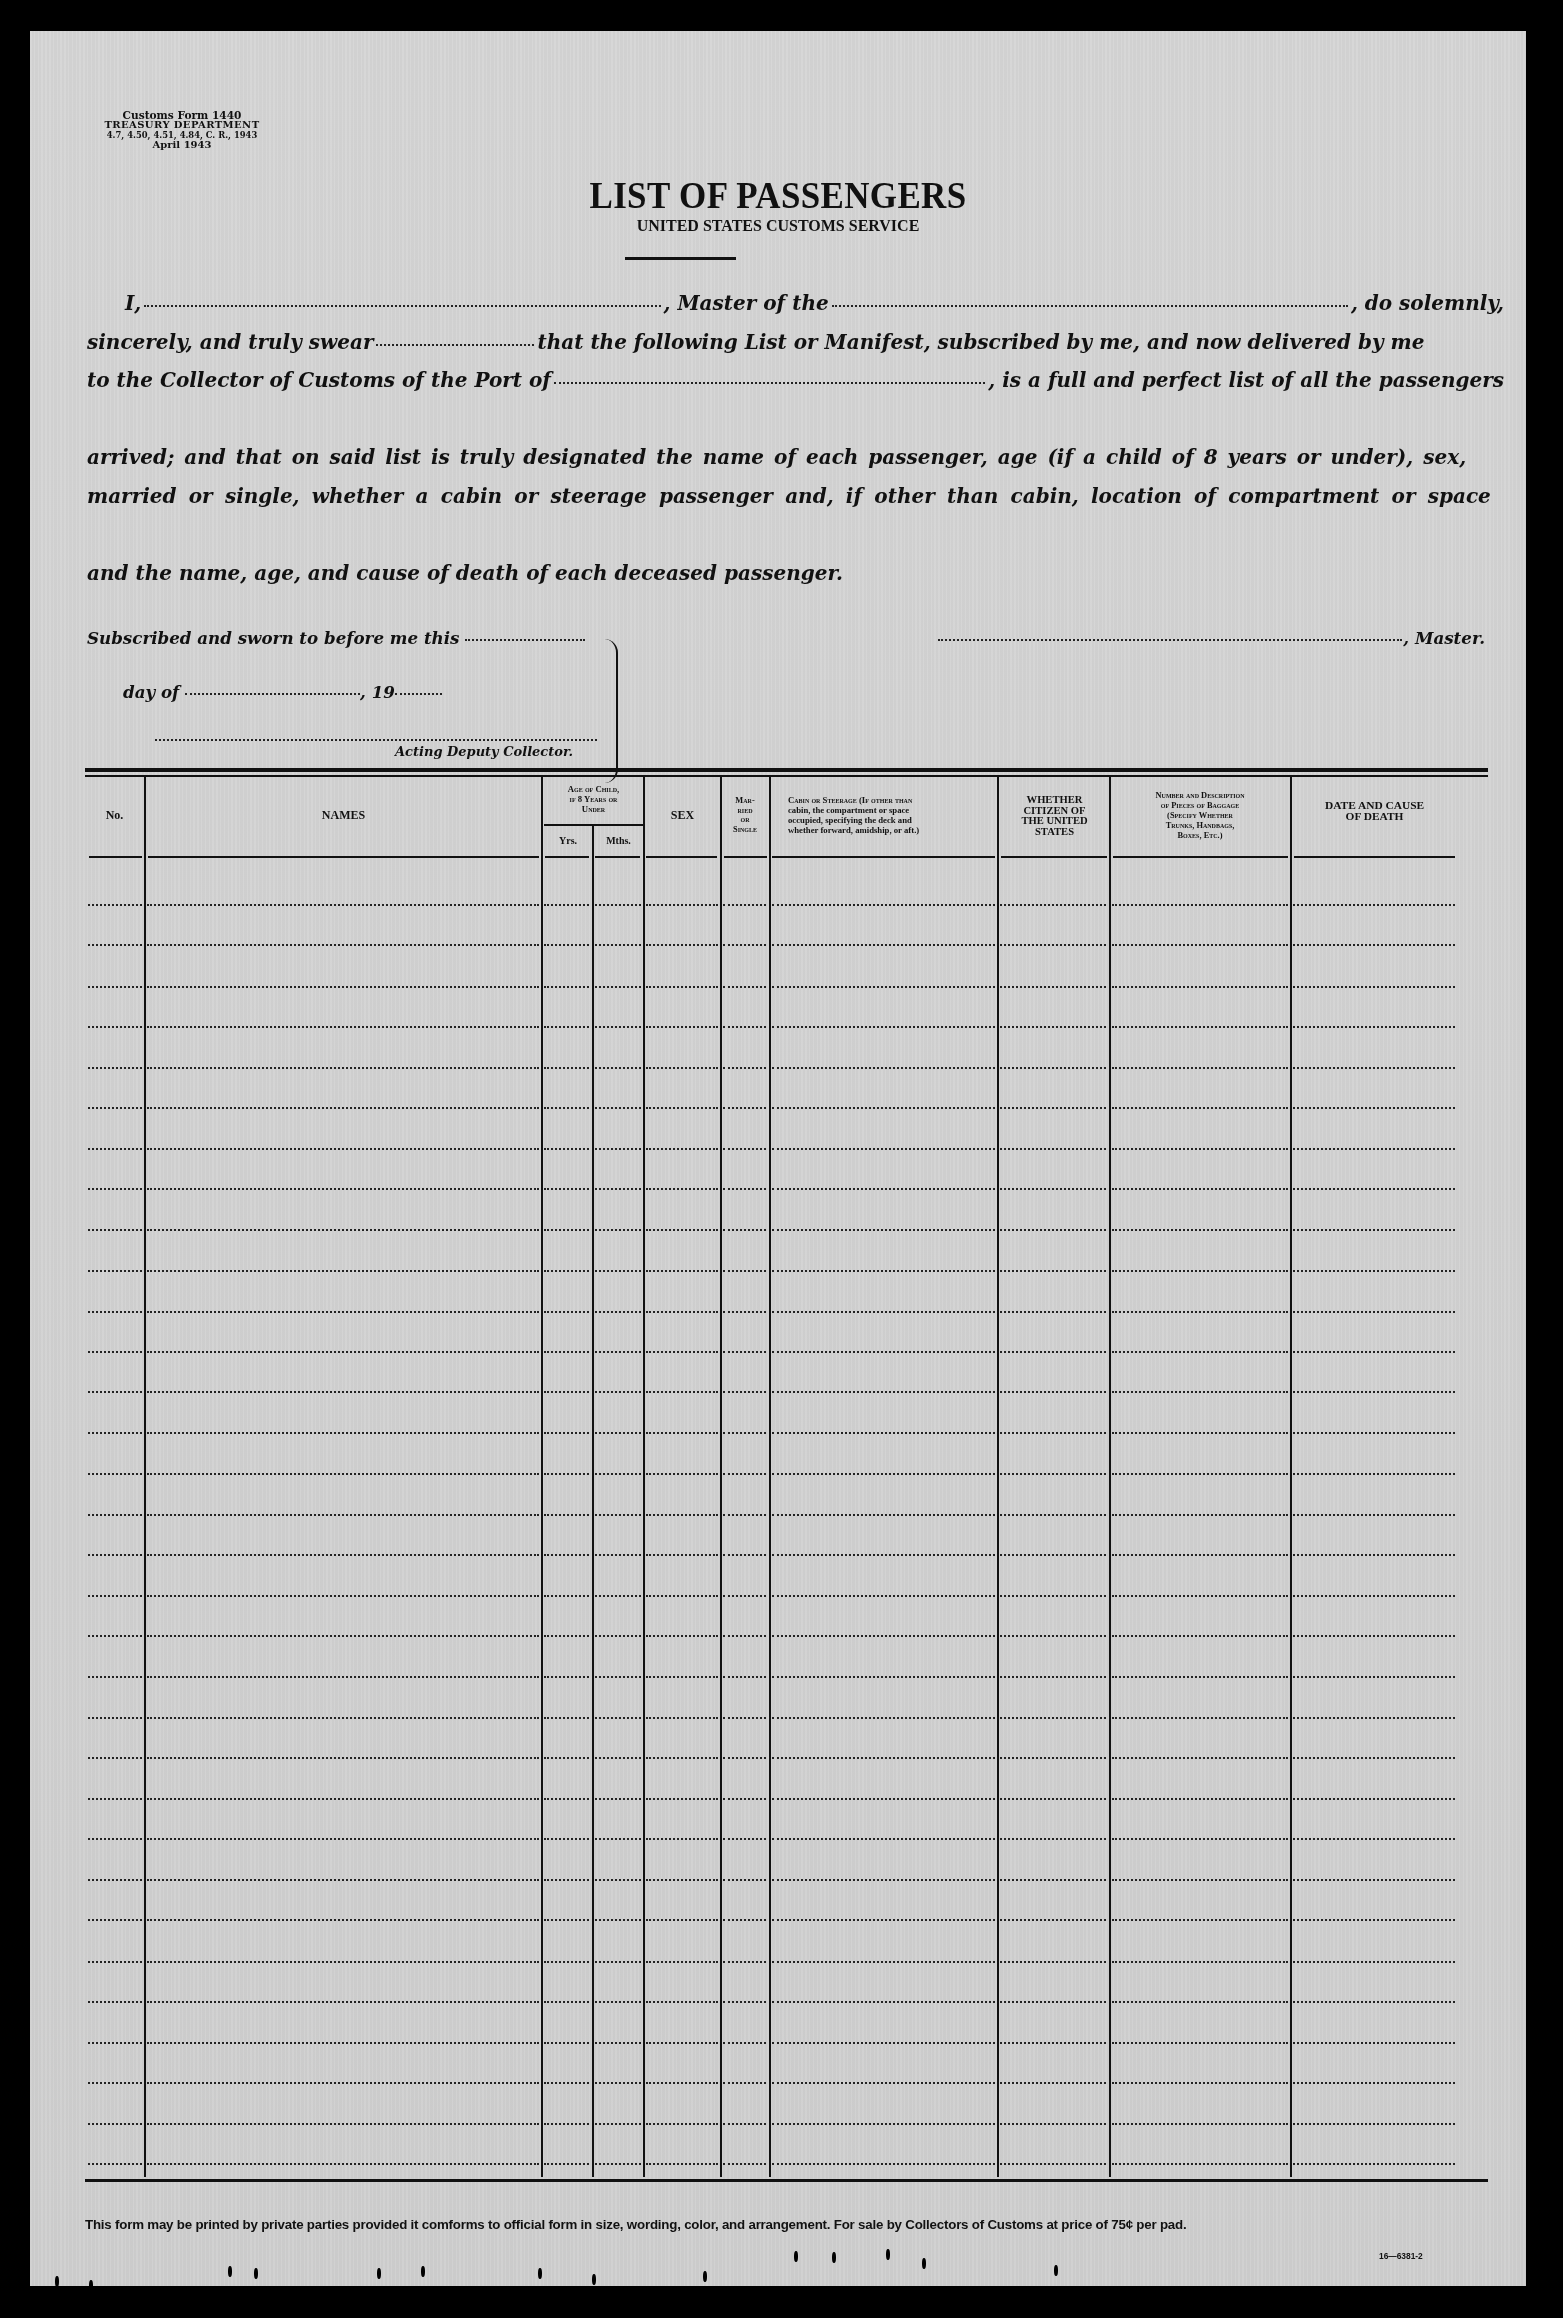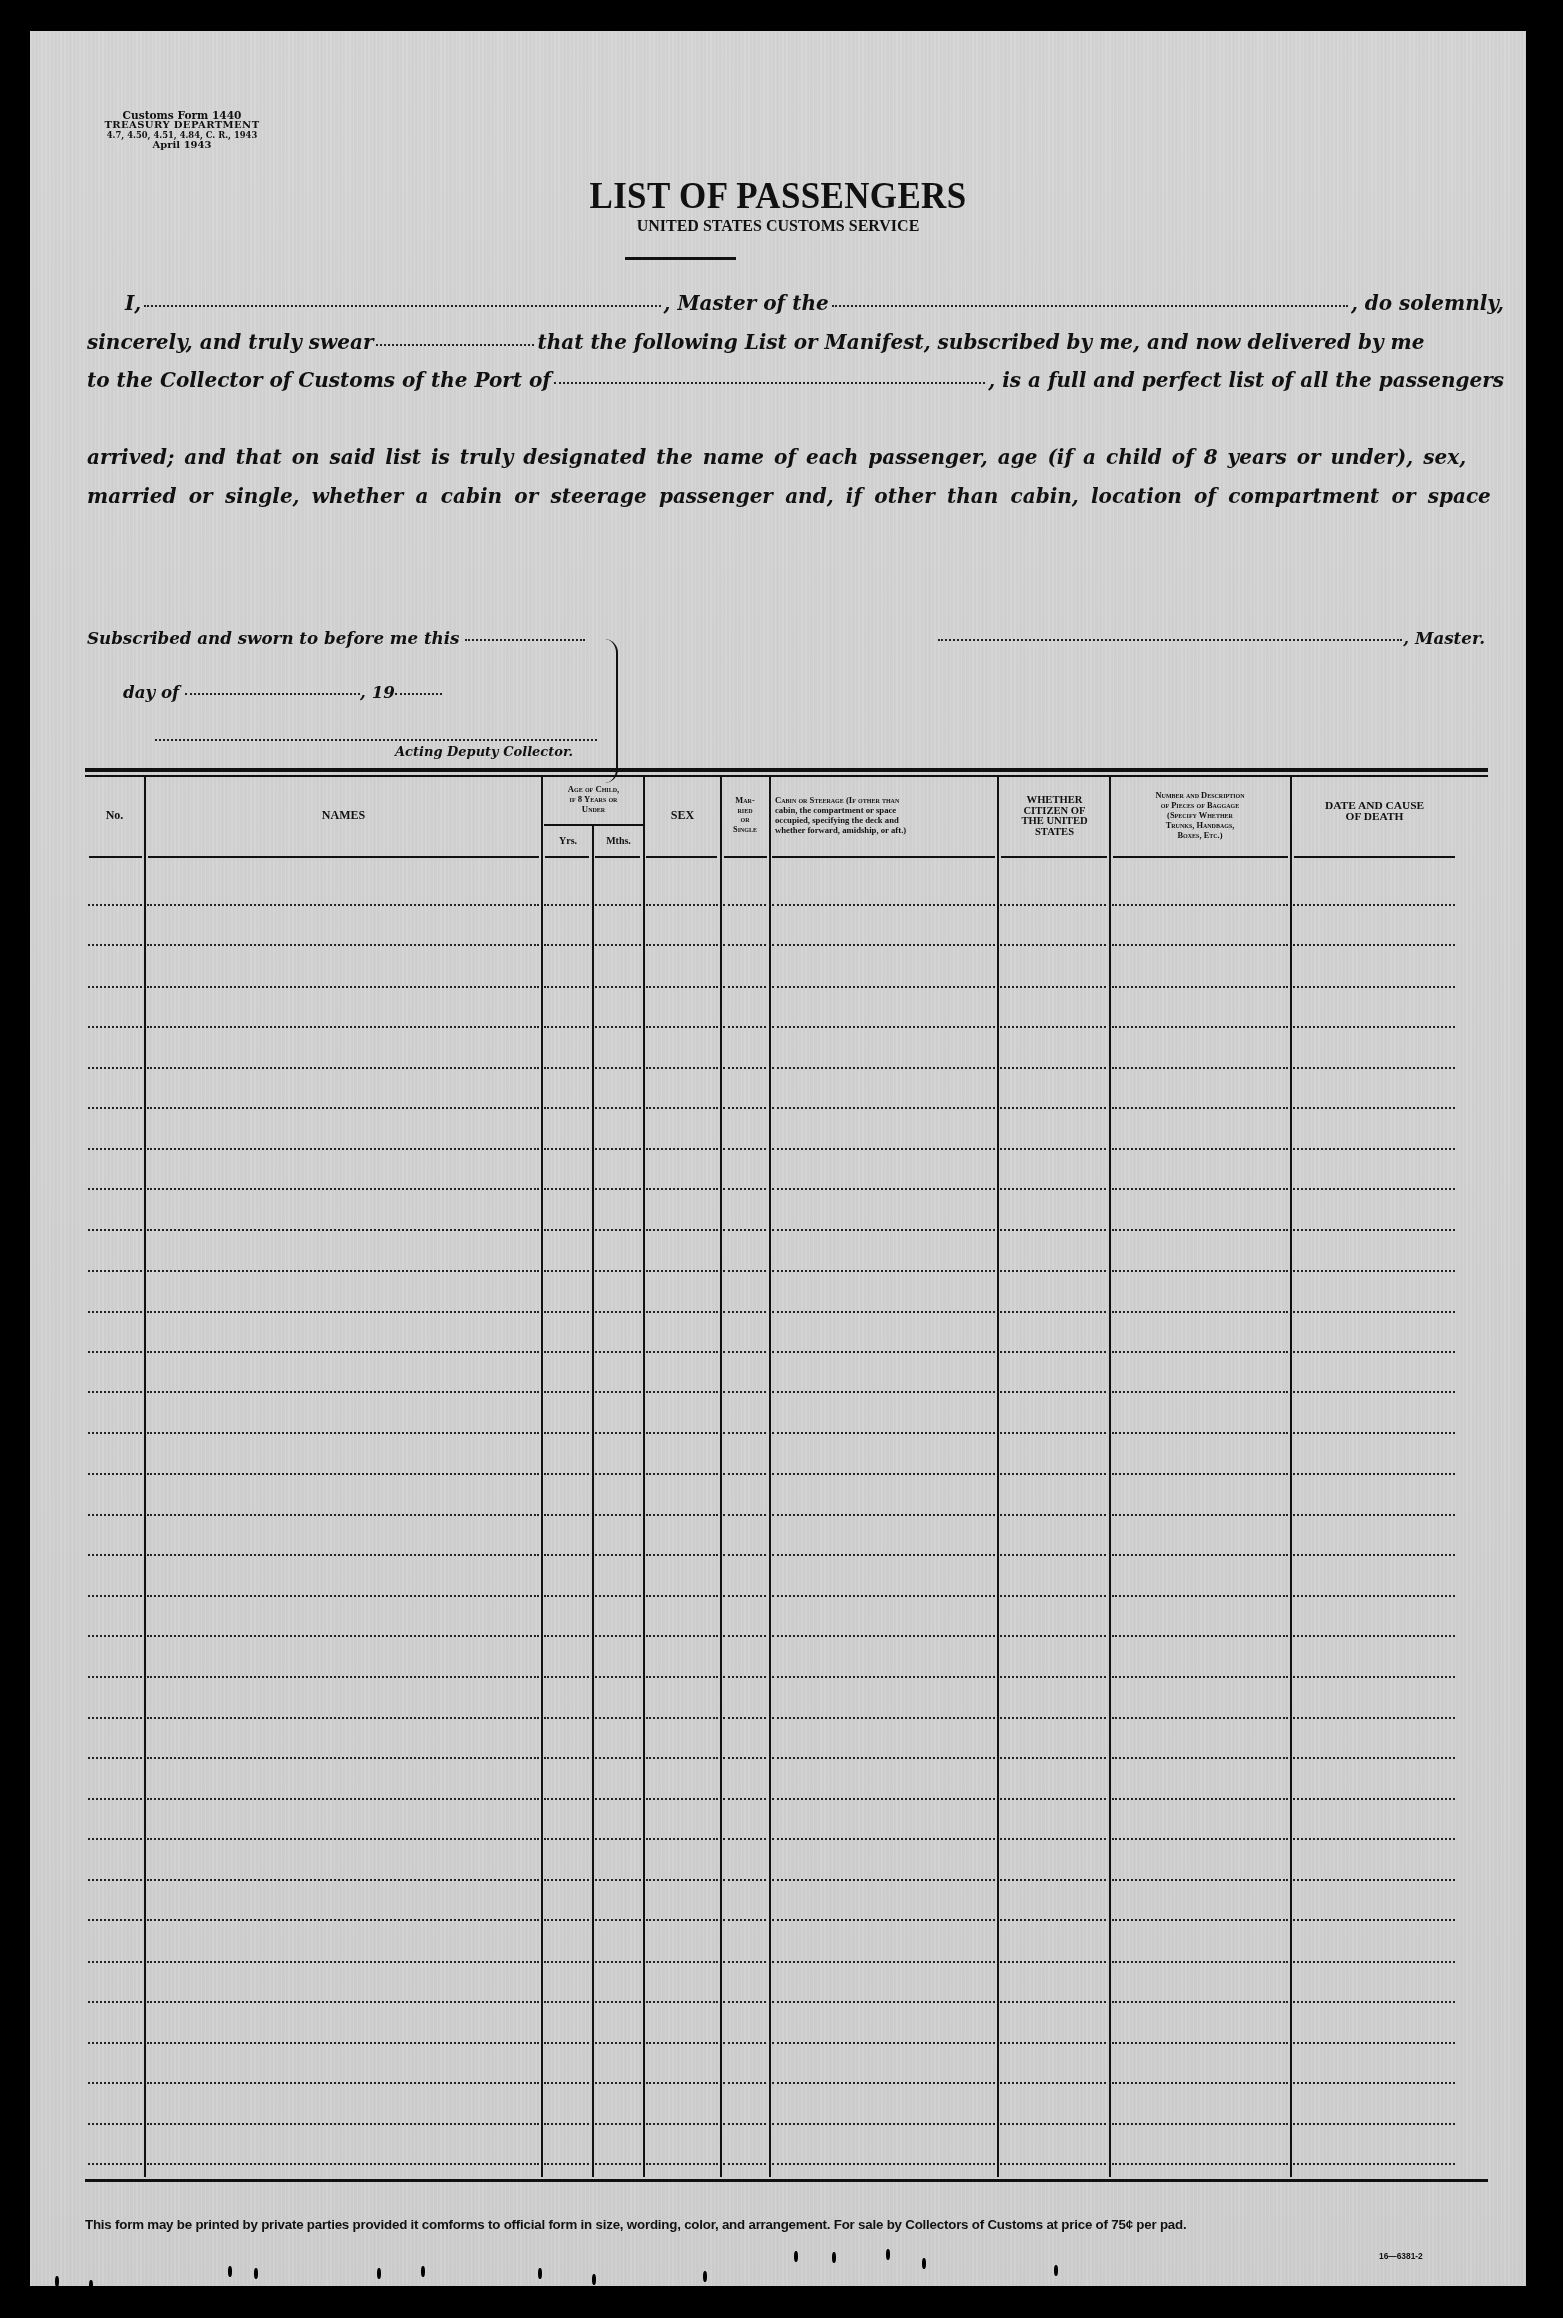--- a/index.html
+++ b/index.html
@@ -80,20 +80,23 @@
     <span class="txt">to the Collector of Customs of the Port of</span>
     <span class="dots"></span>
     <span class="txt">, is a full and perfect list of all the passengers</span>
   </div>
   <div class="abs oath full" style="top:414px; word-spacing:3px;">
     <span class="txt">arrived; and that on said list is truly designated the name of each passenger, age (if a child of 8 years or under), sex,</span>
   </div>
   <div class="abs oath full" style="top:453px; word-spacing:5.3px;">
     <span class="txt">married or single, whether a cabin or steerage passenger and, if other than cabin, location of compartment or space</span>
   </div>
+  <div class="abs oath" style="top:530px;">
+    <span class="txt">and the name, age, and cause of death of each deceased passenger.</span>
+  </div>
 
   <div class="abs sworn" style="left:57px; top:597px;">
     <span>Subscribed and sworn to before me this</span>
     <span class="dotline" style="width:120px;"></span>
   </div>
   <div class="abs sworn" style="left:93px; top:651px;">
     <span>day of</span>
     <span class="dotline" style="width:175px;"></span><span>, 19</span><span class="dotline" style="width:47px;"></span>
   </div>
   <div class="abs" style="left:125px; top:708px; width:442px; border-top:2.3px dotted #222;"></div>
@@ -124,21 +127,21 @@
 
     <div class="hdr" style="left:615px; top:746px; width:75px; height:76px; font-size:12px;">SEX</div>
 
     <div class="hdr" style="left:692px; top:746px; width:46px; height:76px; flex-direction:column; font-size:8.4px; line-height:9.5px; font-variant:small-caps;">
       <span>Mar-</span>
       <span>ried</span>
       <span>or</span>
       <span>Single</span>
     </div>
 
-    <div class="hdr" style="left:742px; top:746px; width:225px; height:76px; flex-direction:column; font-size:8.7px; line-height:10px; align-items:flex-start; padding-left:3px; box-sizing:border-box; text-align:left;">
+    <div class="hdr" style="left:742px; top:746px; width:225px; height:76px; flex-direction:column; font-size:8.7px; line-height:10px; align-items:flex-start; padding-left:16px; box-sizing:border-box; text-align:left;">
       <span style="font-variant:small-caps;">Cabin or Steerage (If other than</span>
       <span>cabin, the compartment or space</span>
       <span>occupied, specifying the deck and</span>
       <span>whether forward, amidship, or aft.)</span>
     </div>
 
     <div class="hdr" style="left:970px; top:746px; width:109px; height:76px; flex-direction:column; font-size:10.6px; line-height:10.6px; justify-content:flex-start; padding-top:18px; box-sizing:border-box;">
       <span>WHETHER</span>
       <span>CITIZEN OF</span>
       <span>THE UNITED</span>

